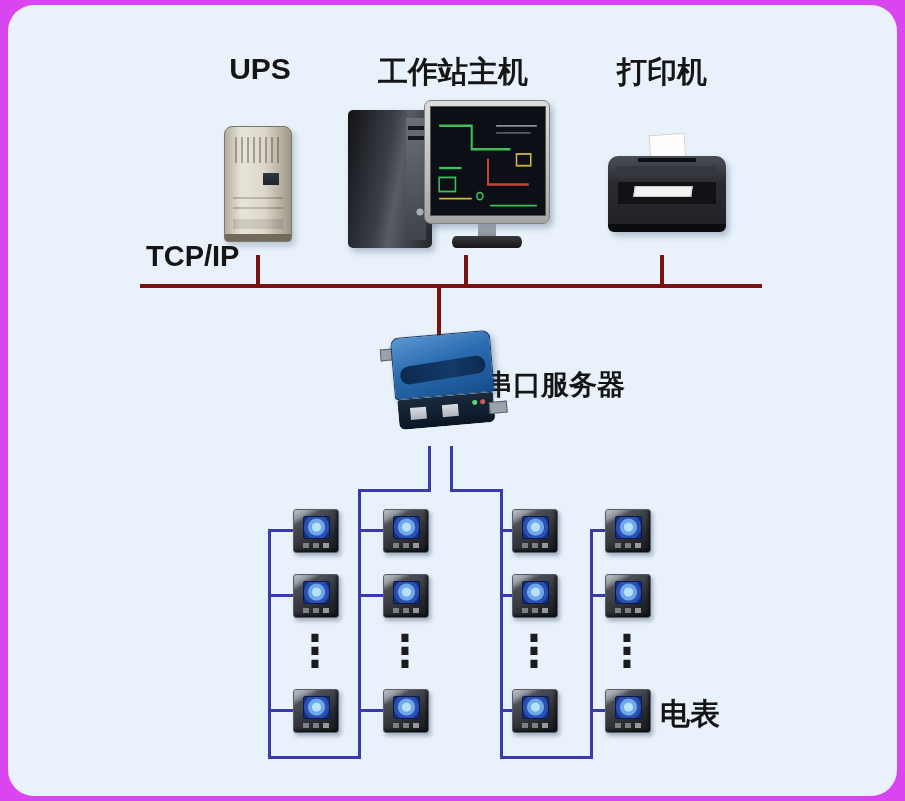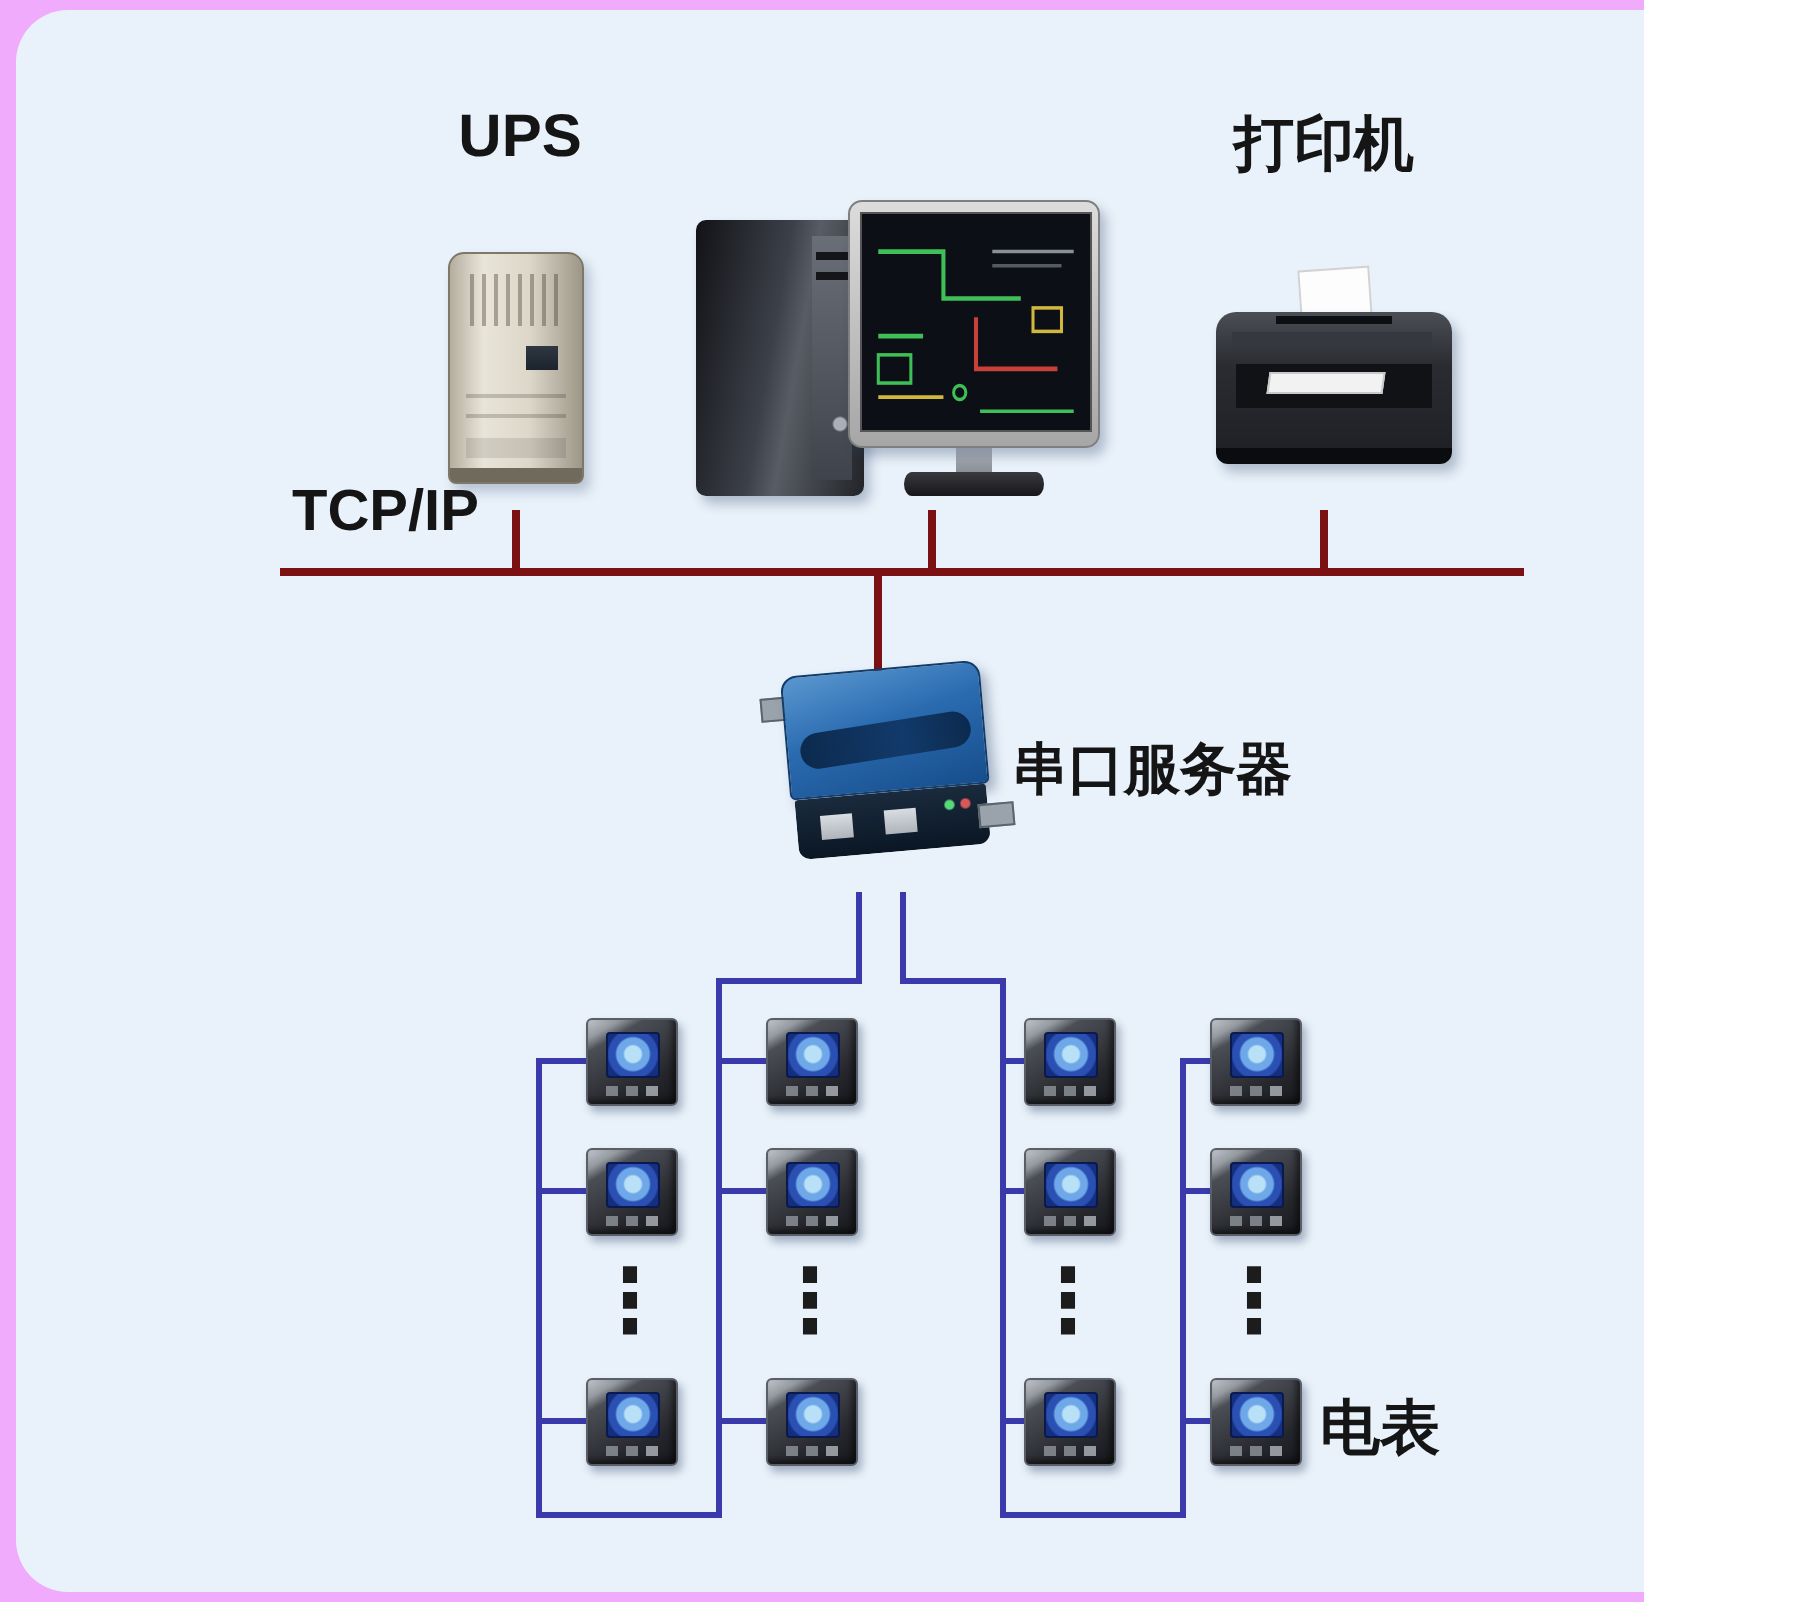--- a/index.html
+++ b/index.html
@@ -1,16 +1,16 @@
 <!DOCTYPE html>
 <html><head>
 <meta charset="utf-8">
 <style>
   html,body{margin:0;padding:0;background:#ffffff;}
-  .stage{position:relative;width:822px;height:801px;background:#f0abfc;overflow:hidden;
+  .stage{position:relative;width:905px;height:801px;background:#d946ef;overflow:hidden;
          font-family:"Liberation Sans","DejaVu Sans",sans-serif;}
   .panel{position:absolute;left:8px;top:5px;width:889px;height:791px;background:#e9f2fa;border-radius:26px;}
 
   
   .lbl{position:absolute;font-weight:700;color:#151515;}
   .lbl.c{text-align:center;}
 
   
   .hline{position:absolute;height:4px;background:#7b1113;}
   .vline{position:absolute;width:4px;background:#7b1113;}
@@ -101,23 +101,24 @@
   .dots{position:absolute;width:40px;text-align:center;font-weight:700;color:#1c1c1c;
         font-size:40px;line-height:54px;transform:scaleY(1.1);}
 </style>
 </head>
 <body>
 
 <div class="stage">
   <div class="panel"></div>
 
   <div class="lbl c" style="left:210px;top:52px;width:100px;font-size:30px;">UPS</div>
+  <div class="lbl c" style="left:368px;top:52px;width:170px;font-size:30px;">工作站主机</div>
   <div class="lbl c" style="left:602px;top:52px;width:120px;font-size:30px;">打印机</div>
   <div class="lbl" style="left:146px;top:240px;font-size:29px;">TCP/IP</div>
-  <div class="lbl" style="left:506px;top:366px;font-size:28px;">串口服务器</div>
+  <div class="lbl" style="left:485px;top:366px;font-size:28px;">串口服务器</div>
   <div class="lbl" style="left:660px;top:694px;font-size:30px;">电表</div>
 
   <div class="hline" style="left:140px;top:284px;width:622px;"></div>
   <div class="vline" style="left:256px;top:255px;height:29px;"></div>
   <div class="vline" style="left:464px;top:255px;height:29px;"></div>
   <div class="vline" style="left:660px;top:255px;height:29px;"></div>
   <div class="vline" style="left:437px;top:284px;height:52px;"></div>
 
   <div class="ups"></div>
 

